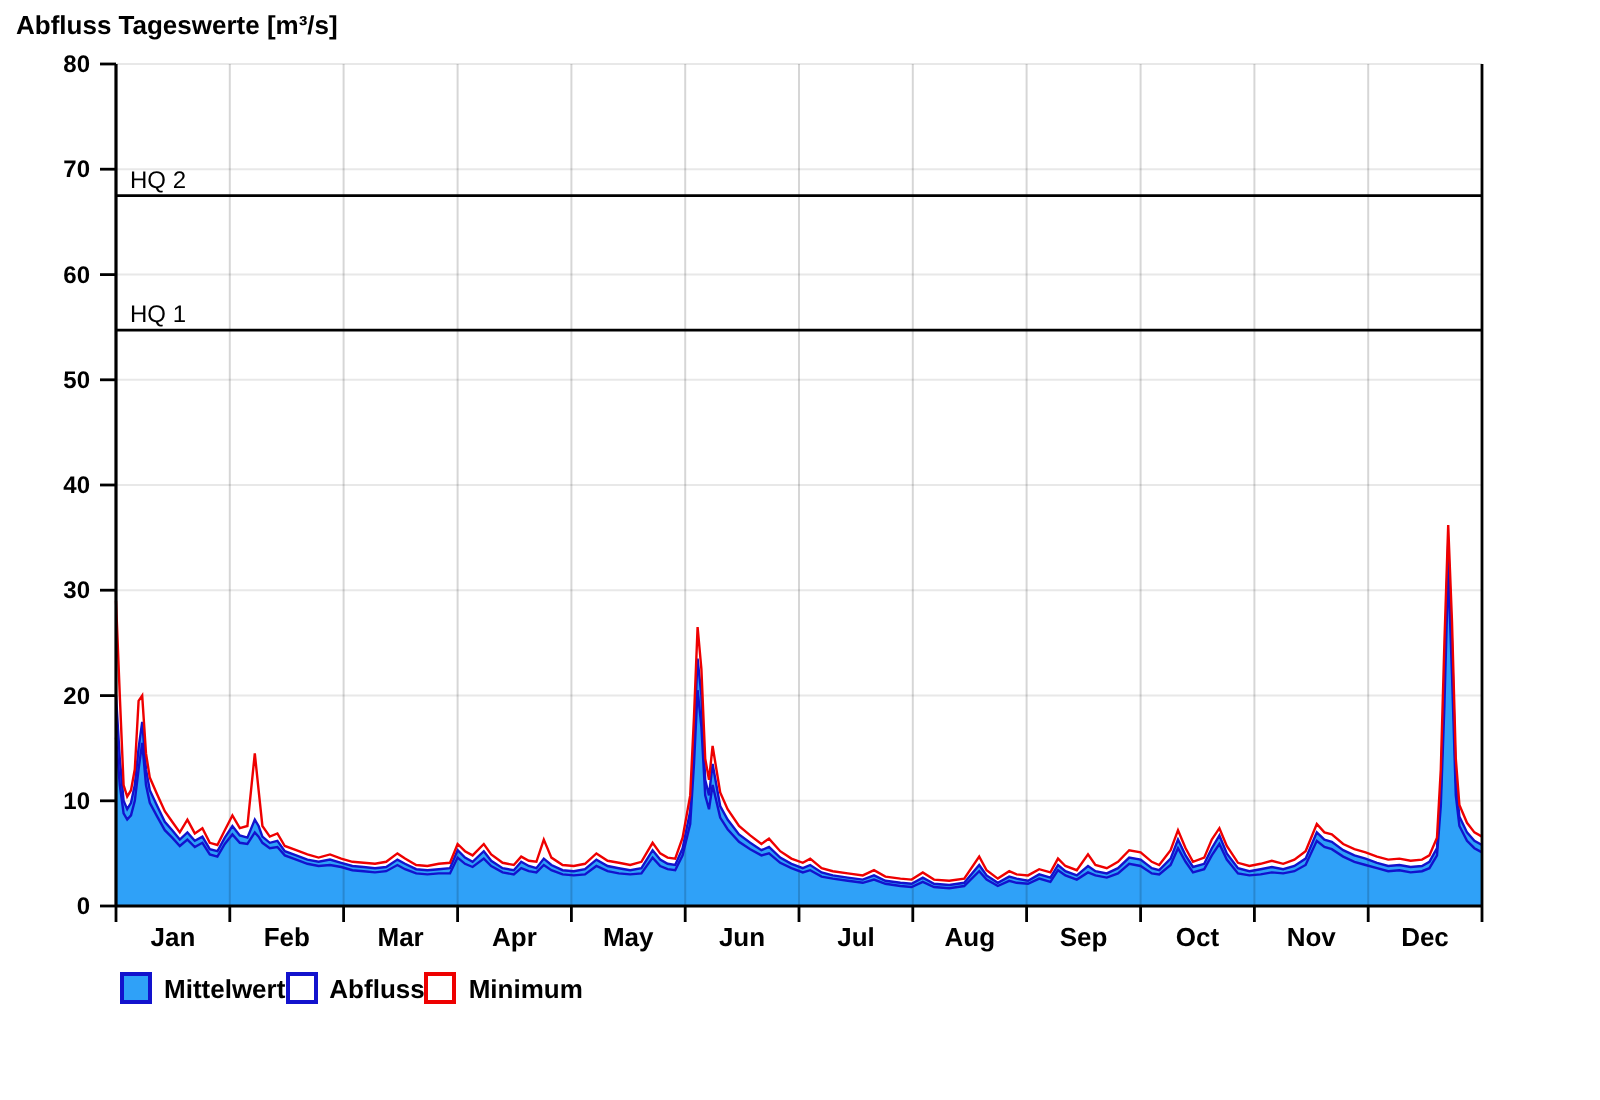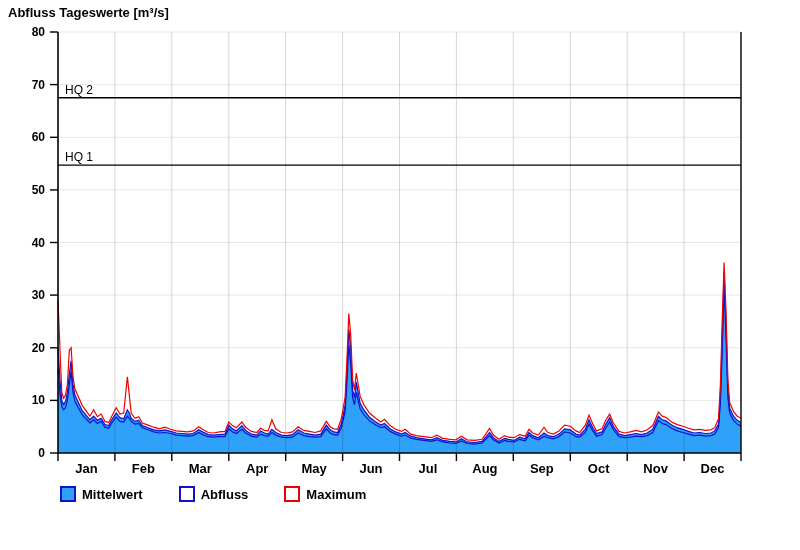--- a/index.html
+++ b/index.html
@@ -29,21 +29,21 @@
     position: absolute;
     left: 0;
     top: 0;
   }
   .legend {
     position: absolute;
     left: 60px;
     top: 486px;
     display: flex;
     align-items: center;
-    gap: 36px;
+    gap: 0;
   }
   .legend-item {
     display: flex;
     align-items: center;
     gap: 6px;
   }
   .legend-swatch {
     width: 12px;
     height: 12px;
     display: inline-block;
@@ -141,16 +141,16 @@
     <div class="legend-item">
       <span class="legend-swatch" style="background:#2FA1F8; border:2px solid #1212CD;"></span>
       <span class="legend-label">Mittelwert</span>
     </div>
     <div class="legend-item">
       <span class="legend-swatch" style="background:#ffffff; border:2px solid #1212CD;"></span>
       <span class="legend-label">Abfluss</span>
     </div>
     <div class="legend-item">
       <span class="legend-swatch" style="background:#ffffff; border:2px solid #EE0000;"></span>
-      <span class="legend-label">Maximum</span>
+      <span class="legend-label">Minimum</span>
     </div>
   </div>
 </div>
 
 </body></html>

